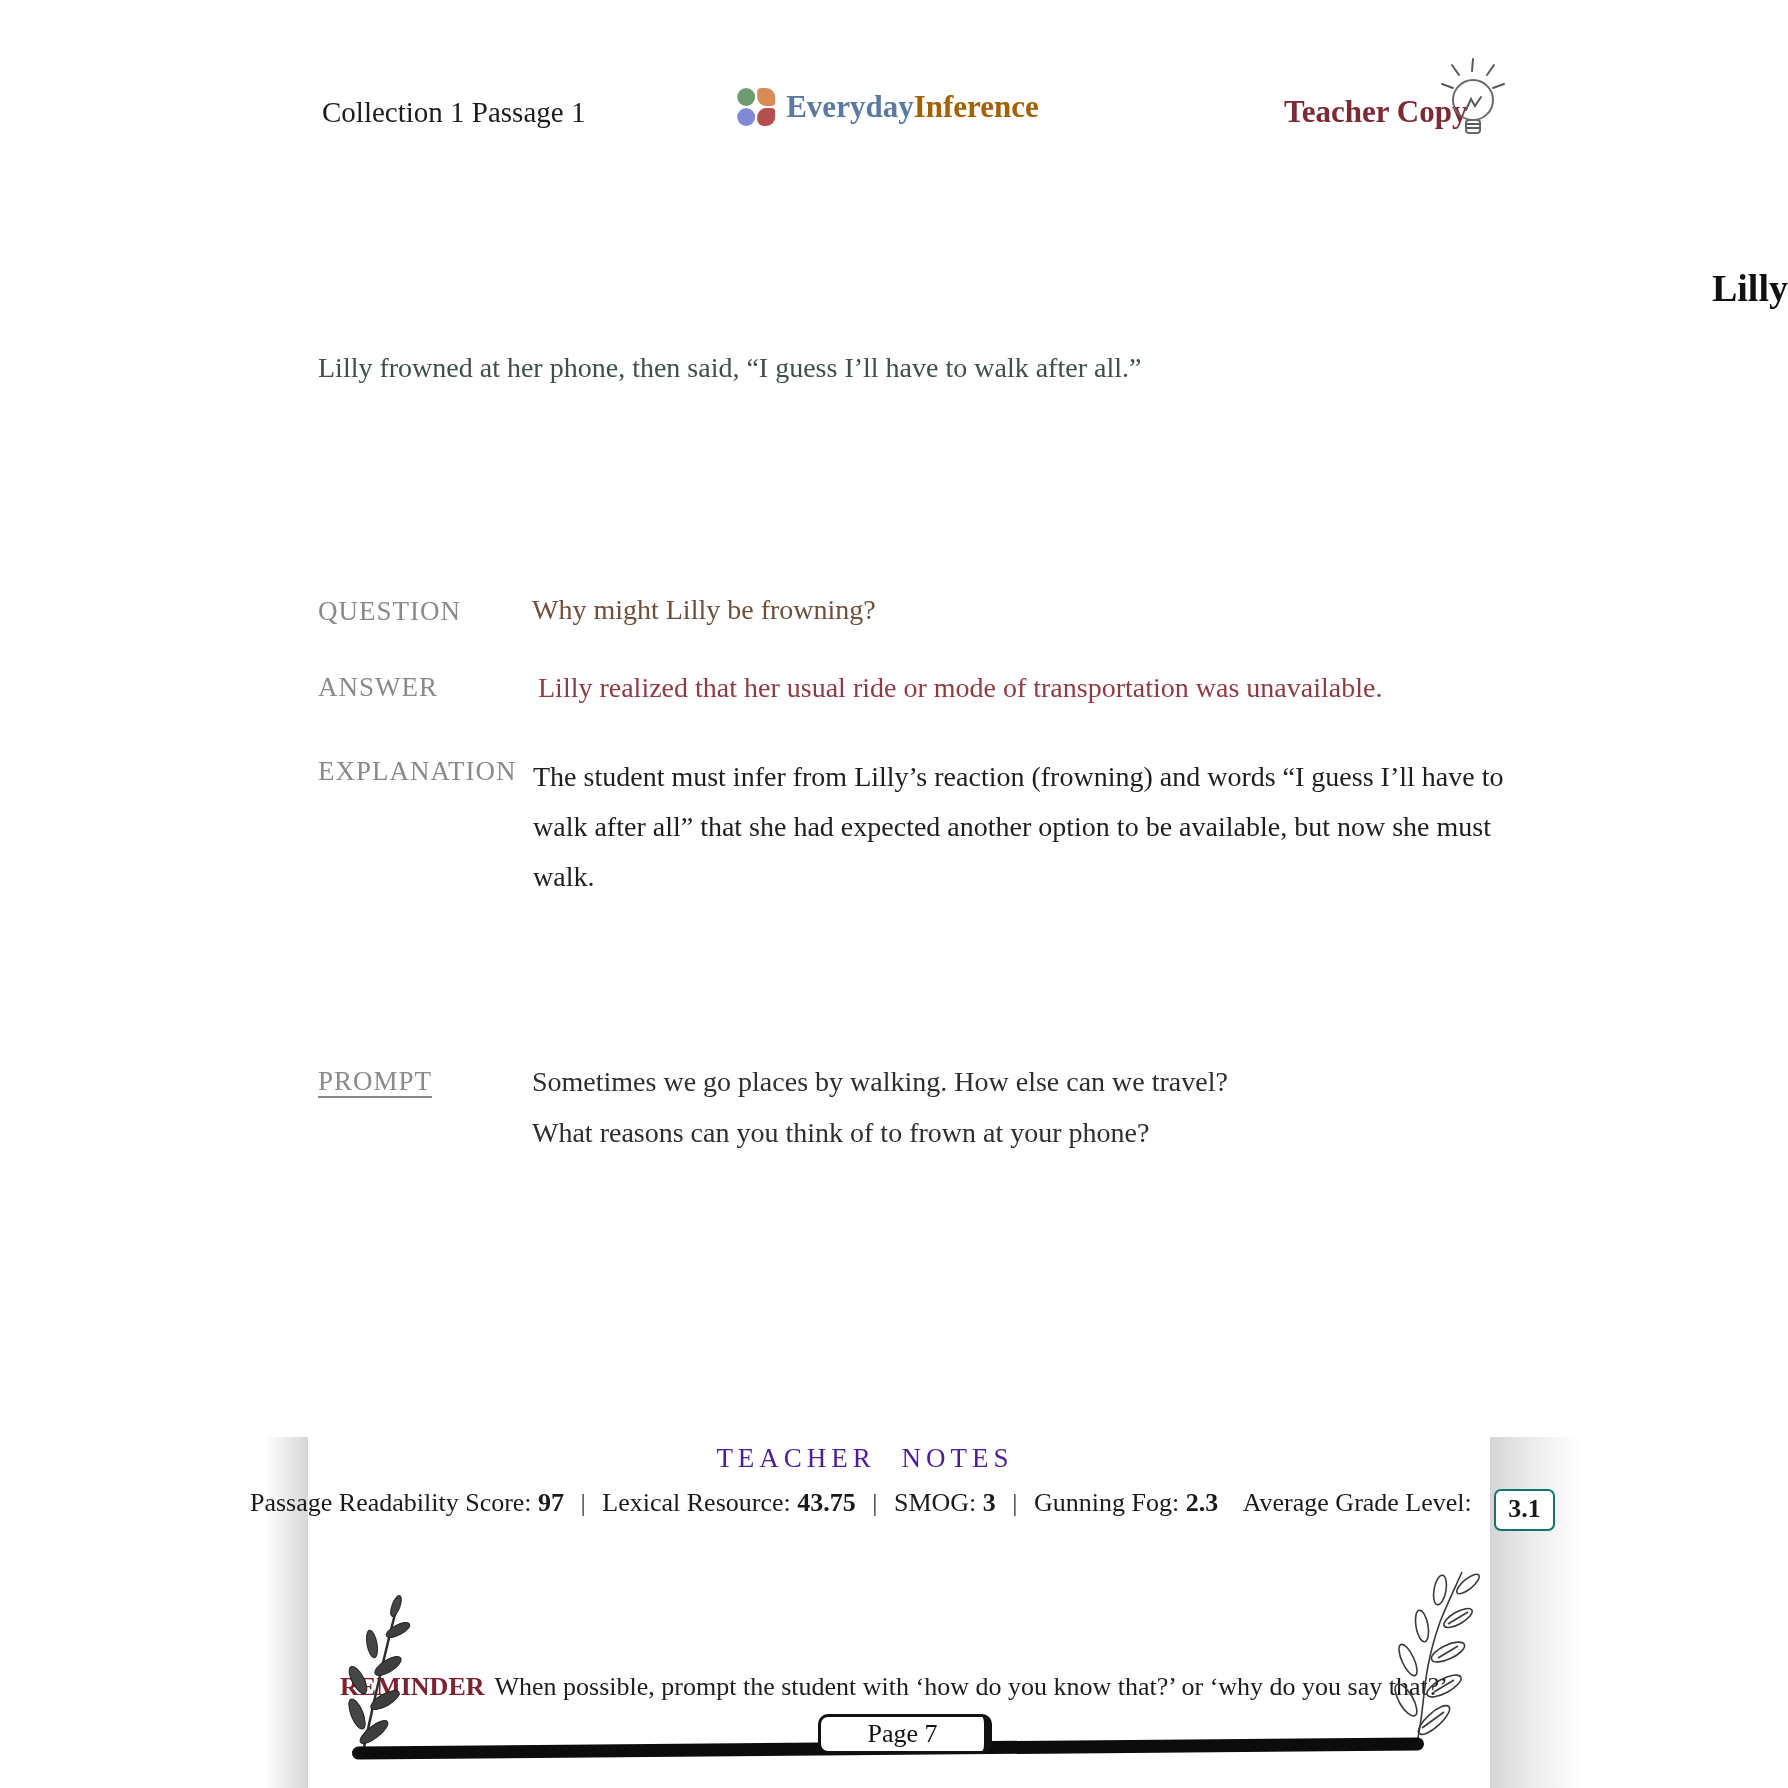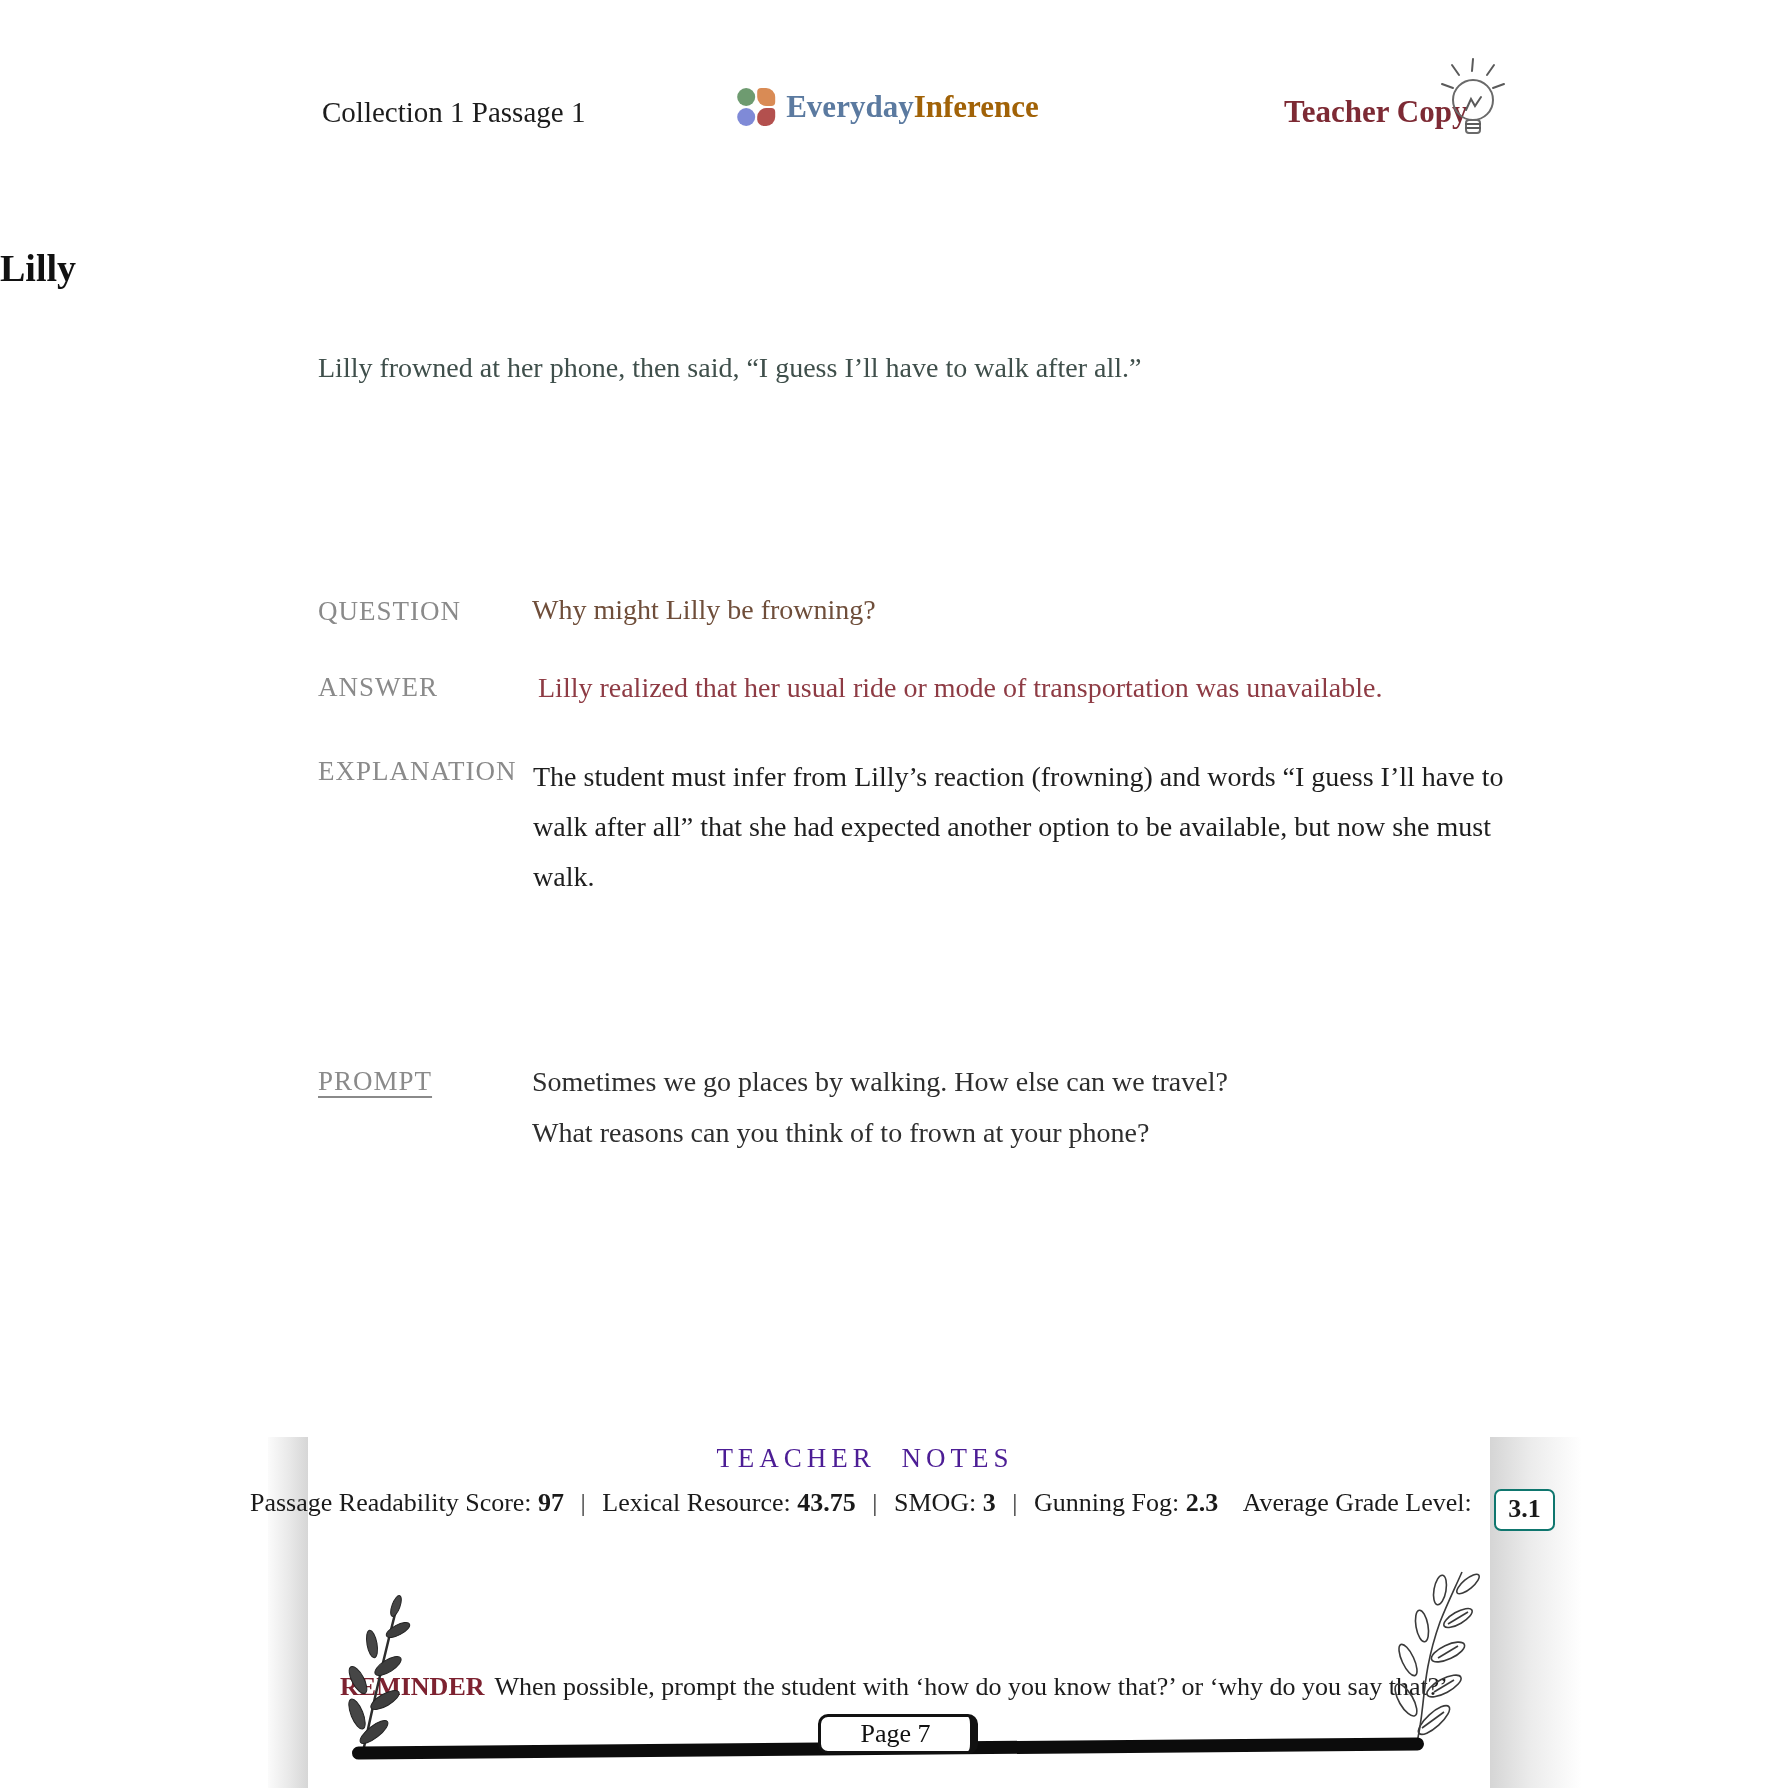--- a/index.html
+++ b/index.html
@@ -23,21 +23,21 @@
   .dot-orange { background: #d98b55; border-radius: 22% 50% 22% 50%; }
   .dot-blue   { background: #7f8ad7; border-radius: 50%; }
   .dot-red    { background: #b3504e; border-radius: 50% 22% 50% 38%; }
   .brand-text { font-size: 31px; font-weight: bold; white-space: nowrap; }
   .brand-word1 { color: #5b7aa0; }
   .brand-word2 { color: #a16207; }
   .teacher-copy { left: 1284px; top: 94px; font-size: 31px; font-weight: bold; color: #7d2a34; }
   .bulb { left: 1436px; top: 56px; }
 
   
-  .title { left: 0; top: 246px; width: 100%; text-align: left; font-size: 38px; font-weight: bold; color: #111; }
+  .title { left: 0; top: 266px; width: 100%; text-align: right; font-size: 38px; font-weight: bold; color: #111; }
   .passage { left: 318px; top: 352px; font-size: 28px; color: #3f4f4b; }
 
   
   .lbl { left: 318px; font-size: 27px; color: #8a8a8a; letter-spacing: 1px; }
   .lbl-underline { text-decoration: underline; text-underline-offset: 6px; }
   .q-text   { left: 532px; top: 594px; font-size: 28px; color: #6f4e3a; }
   .a-text   { left: 538px; top: 672px; font-size: 28px; color: #8e3b44; }
   .exp-text { left: 533px; top: 752px; width: 1020px; font-size: 28px; color: #1e1e1e; line-height: 50px; }
   .prompt-line { left: 532px; font-size: 28px; color: #2e2e2e; }
 
@@ -55,21 +55,21 @@
   .grade-badge { display: inline-block; margin-left: 16px; padding: 3px 12px 5px; border: 2px solid #0f766e;
                  border-radius: 7px; font-weight: bold; background: #fff; vertical-align: -6px; }
   .reminder { left: 0; top: 1672px; width: 1788px; text-align: center; font-size: 26px; color: #1d1d1d; }
   .reminder-label { font-weight: bold; color: #7d2230; margin-right: 10px; }
 
   .plant-left  { left: 330px; top: 1592px; }
   .plant-right { left: 1382px; top: 1560px; }
 
   .brush-line { left: 352px; top: 1742px; width: 1072px; height: 13px; background: #0c0c0c;
                 border-radius: 8px; transform: rotate(-0.5deg); }
-  .page-tab { left: 818px; top: 1714px; width: 160px; height: 40px; background: #ffffff;
+  .page-tab { left: 818px; top: 1714px; width: 174px; height: 40px; background: #ffffff;
               border: 3px solid #111; border-right-width: 8px; border-radius: 10px;
               text-align: center; font-size: 26px; line-height: 33px; color: #111; z-index: 3; }
 </style>
 </head>
 <body>
 
 <div class="page">
 
   <div class="abs hdr-left">Collection 1 Passage 1</div>
 

